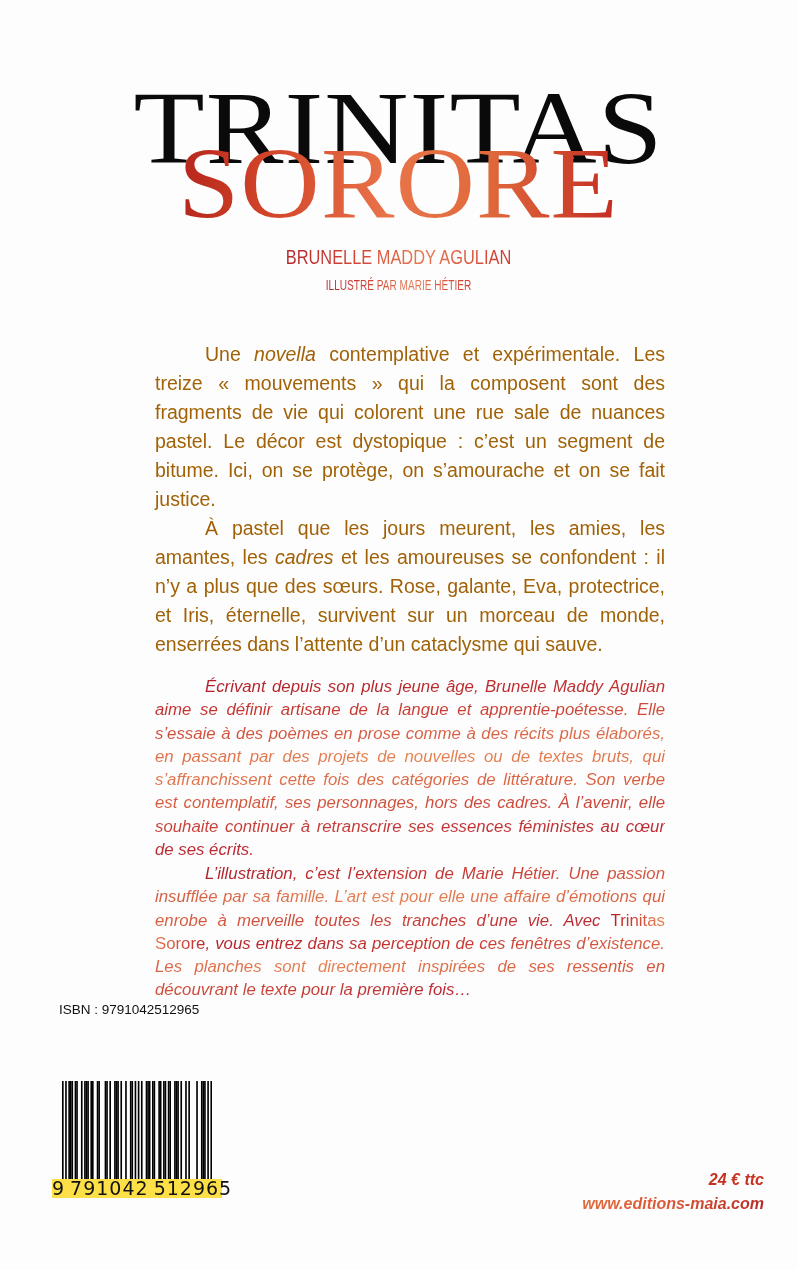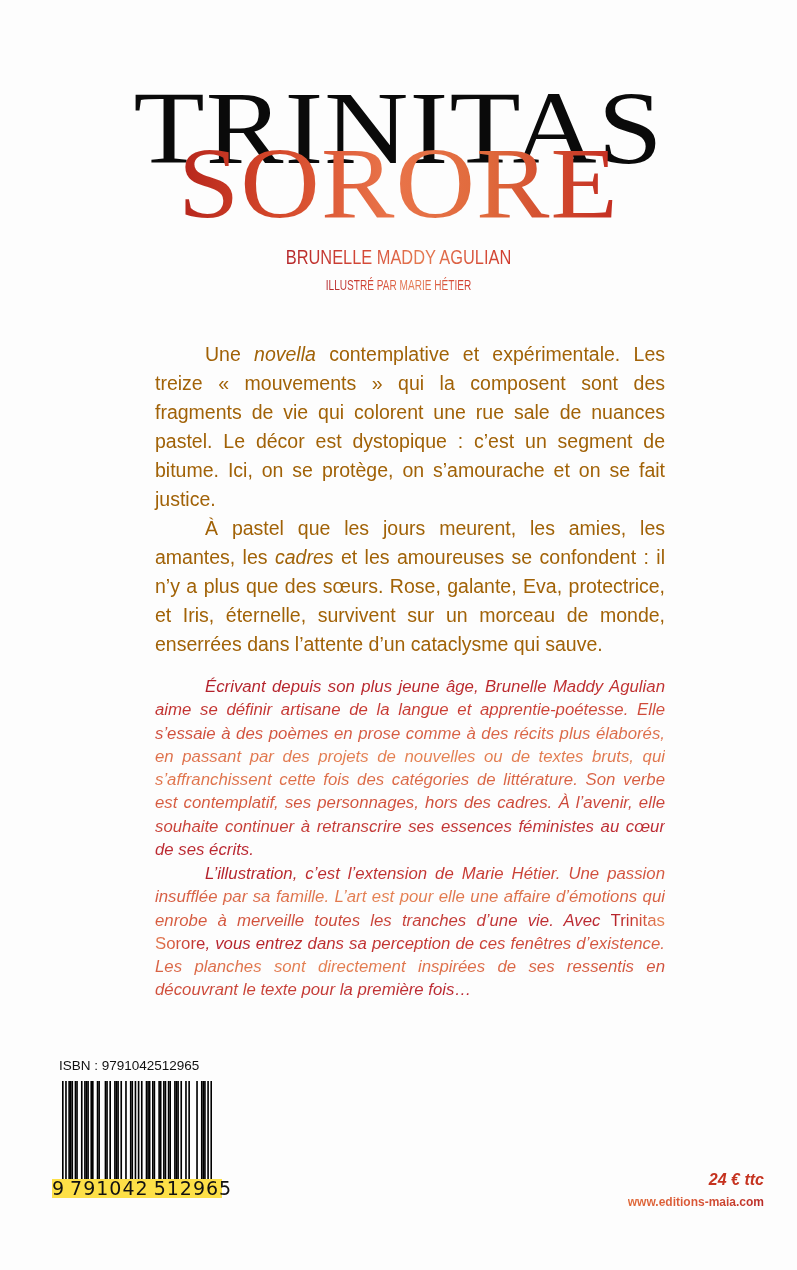--- a/index.html
+++ b/index.html
@@ -55,43 +55,43 @@
   }
   .bio .upright { font-style: normal; }
   .bio-author { top: 675px; }
   .bio-illustrator { top: 818px; margin-top: 44px; }
   .bio-grad {
     background: linear-gradient(90deg, #b3202a 0%, #c93b33 20%, #e58152 48%, #d65a3e 70%, #b92530 100%);
     -webkit-background-clip: text; background-clip: text; color: transparent;
   }
 
   .isbn-label {
-    position: absolute; left: 59px; top: 1058px;
+    position: absolute; left: 59px; top: 1002px;
     font-family: "Liberation Sans", sans-serif; font-size: 13.5px; color: #111;
   }
   .barcode {
     position: absolute; left: 62px; top: 1081px; width: 150px; height: 108px;
   }
   .barcode-digits {
     position: absolute; left: 52px; top: 1179px; width: 170px;
     font-family: "DejaVu Sans", sans-serif; font-size: 19px; color: #111;
     background: #fde047; letter-spacing: 1px; line-height: 1;
   }
   .barcode-digits .lead { margin-right: 5px; }
   .barcode-digits .mid { margin-left: 5px; }
 
   .price {
     position: absolute; right: 33px; top: 1171px; 
     font-family: "Liberation Sans", sans-serif; font-style: italic; font-weight: bold;
     font-size: 16px; color: #c5321f;
   }
   .website {
     position: absolute; right: 33px; top: 1195px; text-align: right;
-    font-family: "Liberation Sans", sans-serif; font-weight: bold;
-    font-size: 12px;
+    font-family: "Liberation Sans", sans-serif; font-style: italic; font-weight: bold;
+    font-size: 16px;
   }
   .website span {
     background: linear-gradient(90deg, #e06a3a 0%, #d95636 50%, #b92a26 100%);
     -webkit-background-clip: text; background-clip: text; color: transparent;
   }
 </style>
 </head>
 <body>
 
 <div class="page">

